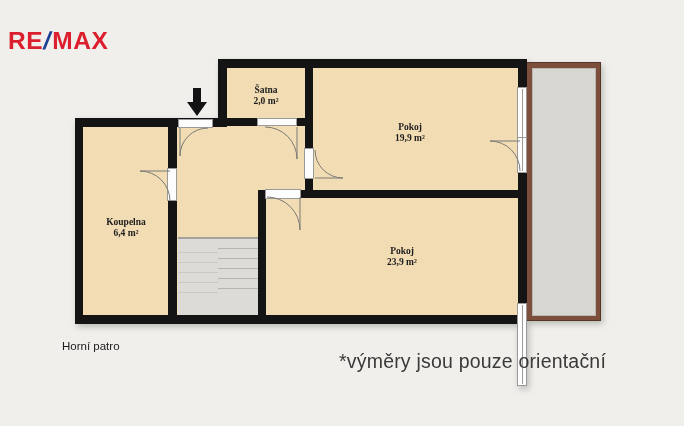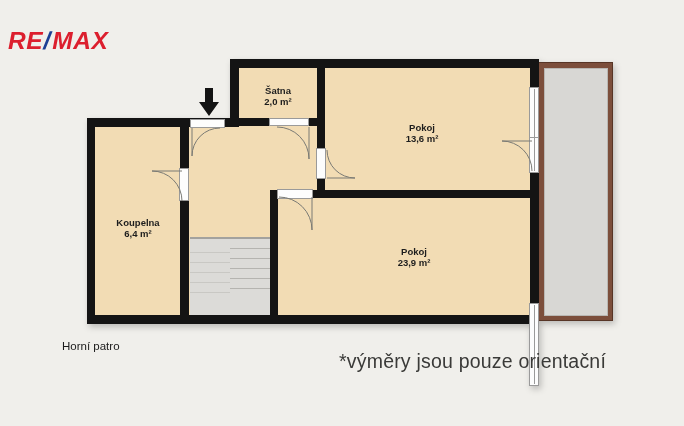--- a/index.html
+++ b/index.html
@@ -8,24 +8,24 @@
     background:#f0efeb;
     font-family:"Liberation Sans", sans-serif;
   }
   .abs{position:absolute;}
   
   .logo{
     position:absolute;left:8px;top:27px;height:28px;
     font-weight:bold;font-size:24.5px;letter-spacing:.5px;
     font-family:"Liberation Sans", sans-serif;
   }
-  .logo .red{color:#dc1f2e;font-style:italic;}
+  .logo .red{color:#dc1f2e;}
   .logo .slash{color:#1b3f94;display:inline-block;transform:skewX(-12deg);font-weight:bold;margin:0 1px;}
   
-  .plan{position:absolute;left:12px;top:0;width:565px;height:426px;}
+  .plan{position:absolute;left:0;top:0;width:565px;height:426px;font-family:Liberation Serif, serif;}
   .structure{position:absolute;left:0;top:0;width:684px;height:426px;
     filter:drop-shadow(2px 3px 3px rgba(0,0,0,0.22));}
   .floor{background:#f2dcb4;}
   .wall{background:#141414;}
   .balcony-outer{background:#7c4e3b;box-shadow:0 0 0 1px #573526;}
   .balcony-inner{background:#d8d7d4;border:1px solid #b9b7b3;}
   .stairs{background:#dcdbd8;border-top:2px solid #a3a29e;}
   .steps-l{position:absolute;left:0;top:4px;width:50%;height:52px;
     background:repeating-linear-gradient(to bottom,transparent 0,transparent 9px,#c9c8c4 9px,#c9c8c4 10px);}
   .steps-r{position:absolute;right:0;top:0;width:50%;height:52px;
@@ -95,21 +95,21 @@
     </g>
     <path fill="#131313" d="M193,88 L201,88 L201,102 L207,102 L197,116 L187,102 L193,102 Z"></path>
   </svg>
 
   <div class="room-label" style="left:226px;top:85px;width:80px;">
     <div>Šatna</div>
     <div>2,0 m²</div>
   </div>
   <div class="room-label" style="left:360px;top:122px;width:100px;">
     <div>Pokoj</div>
-    <div>13,6 m²</div>
+    <div>19,9 m²</div>
   </div>
   <div class="room-label" style="left:86px;top:217px;width:80px;">
     <div>Koupelna</div>
     <div>6,4 m²</div>
   </div>
   <div class="room-label" style="left:352px;top:246px;width:100px;">
     <div>Pokoj</div>
     <div>23,9 m²</div>
   </div>
 </div>

